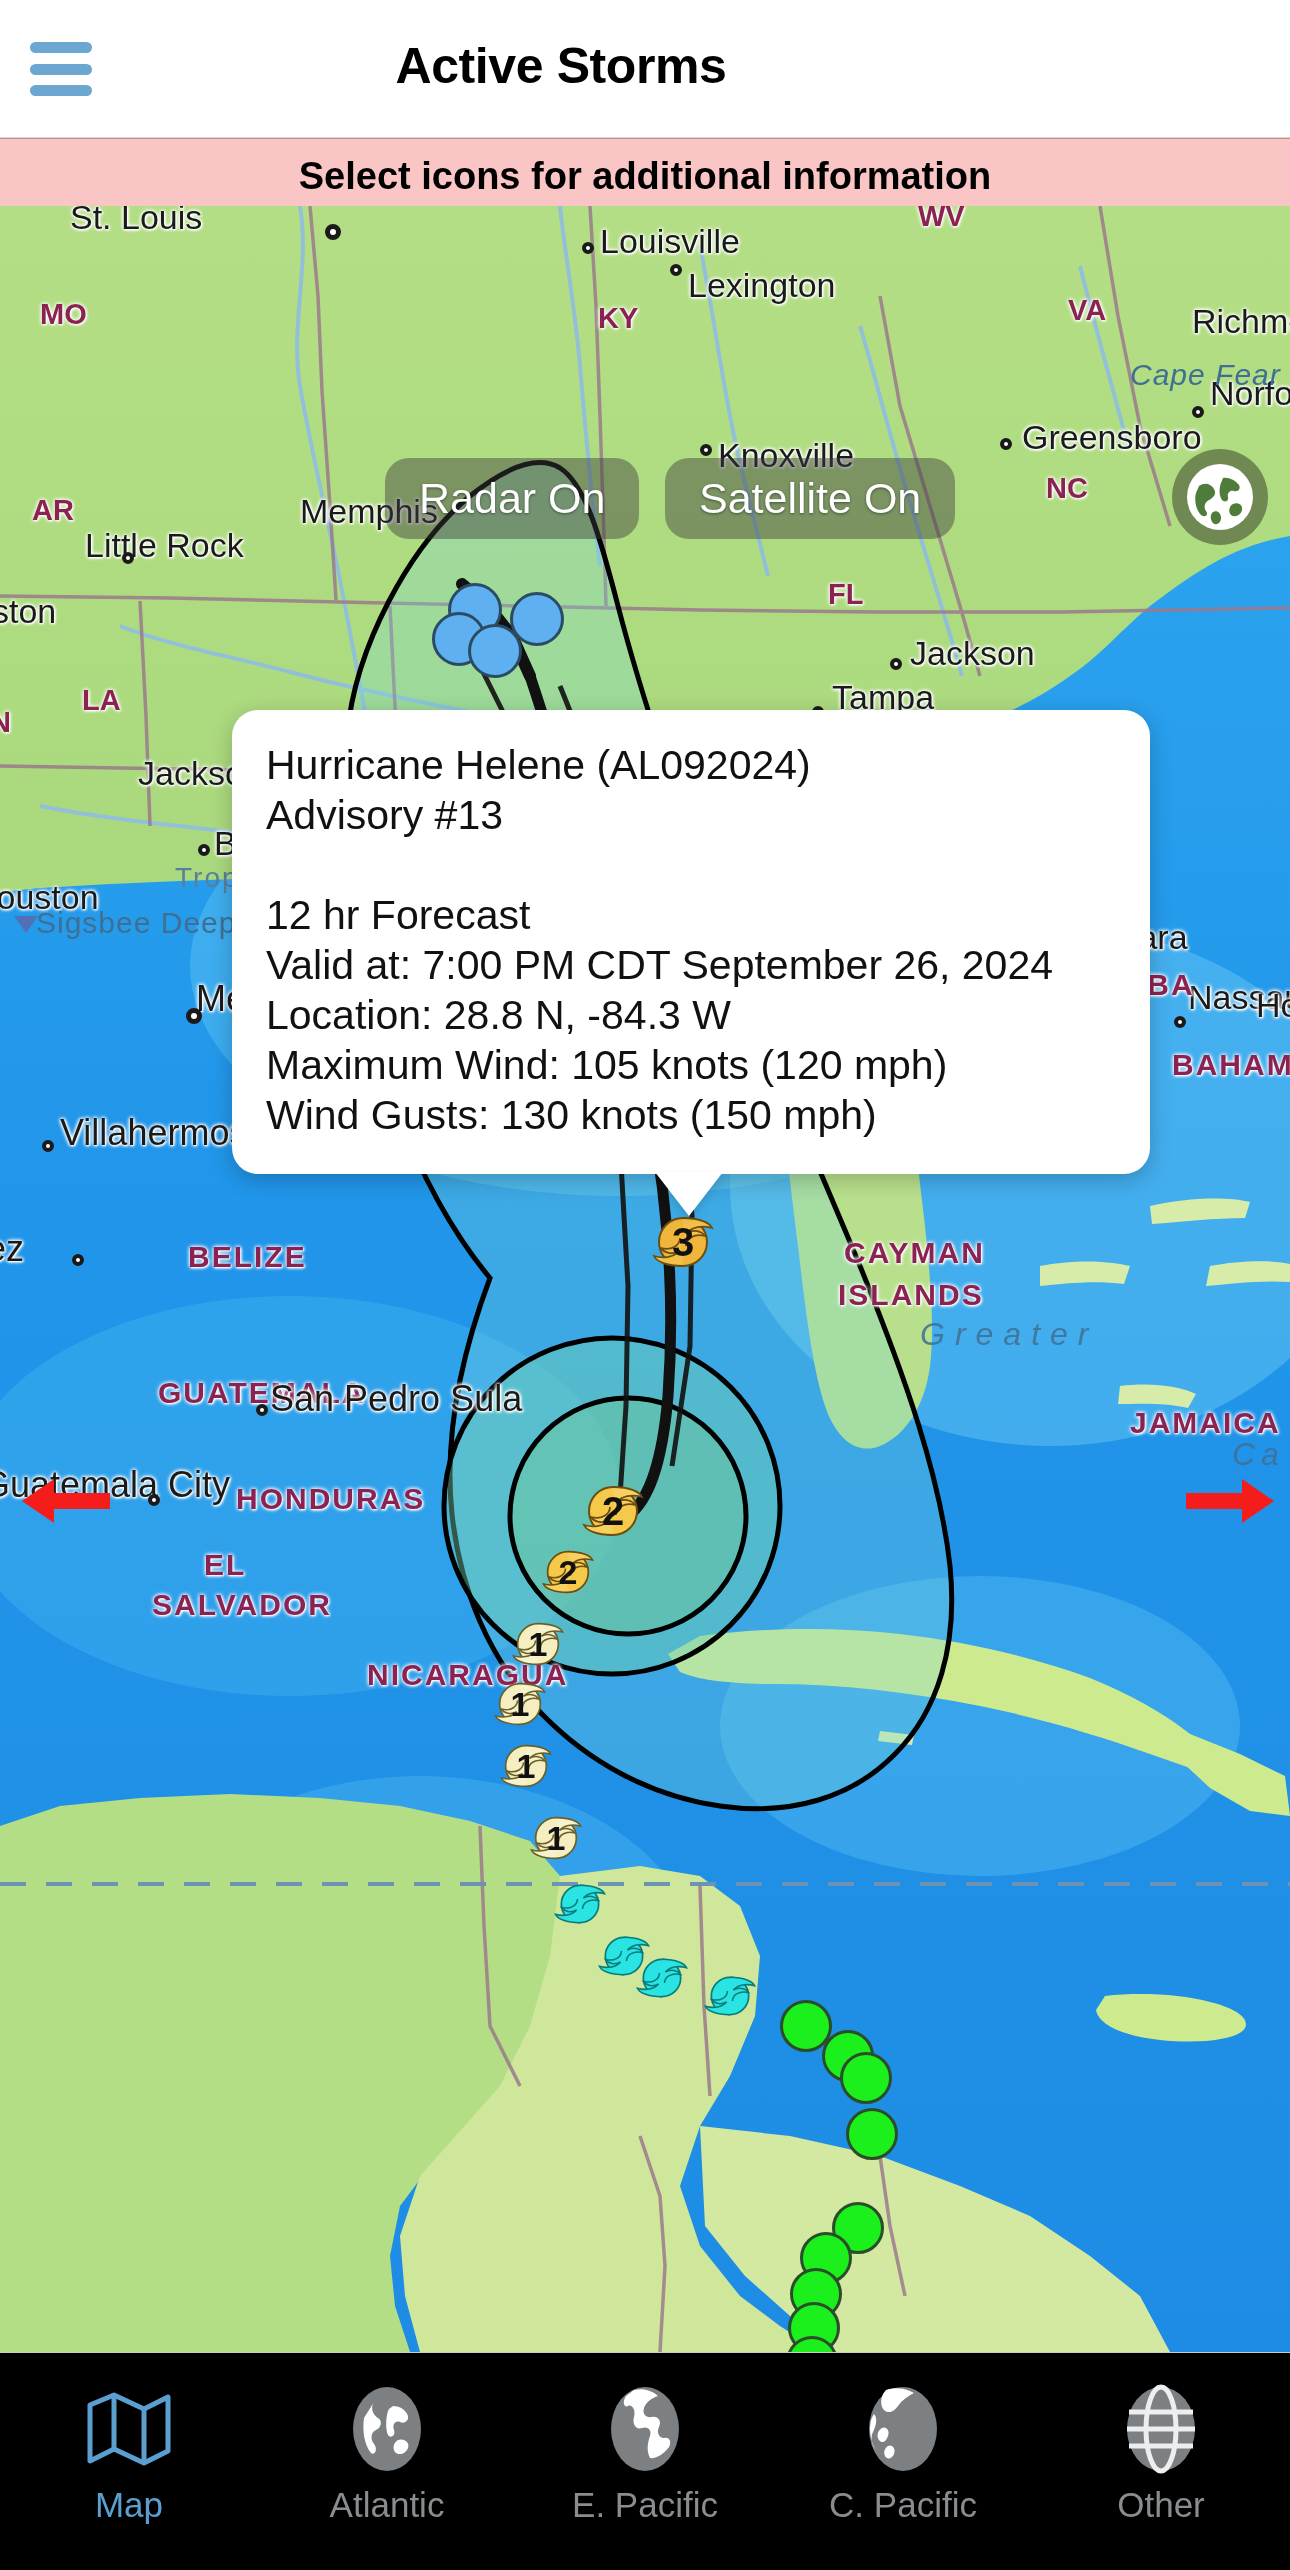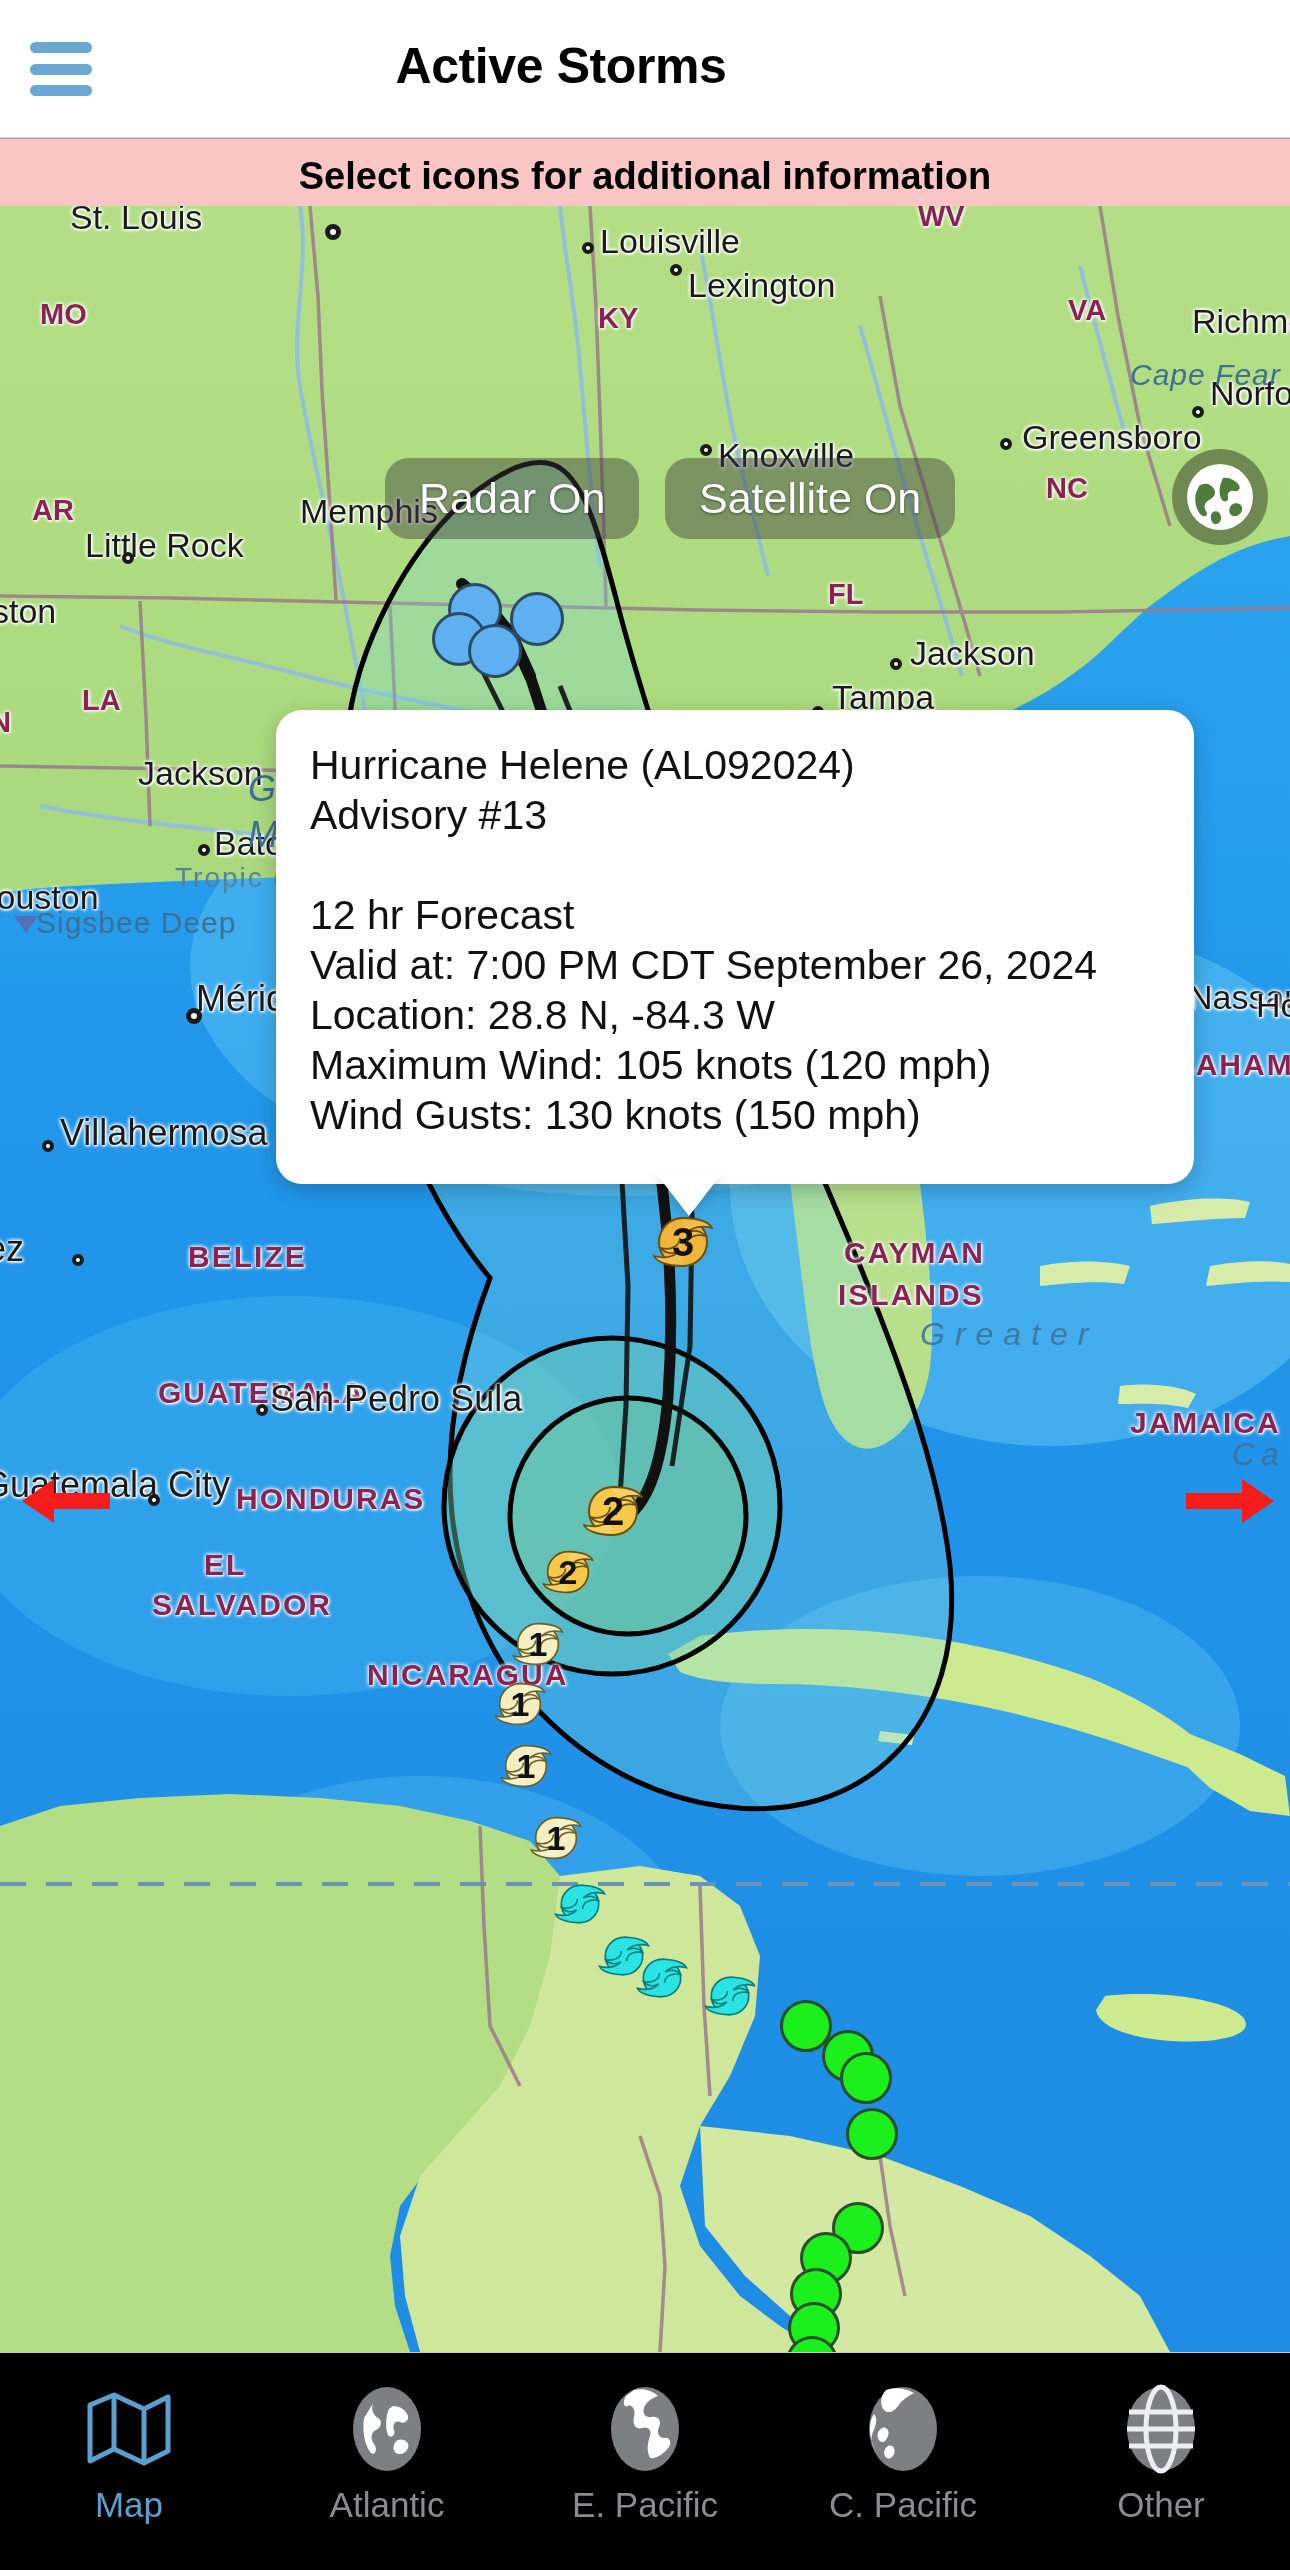--- a/index.html
+++ b/index.html
@@ -129,23 +129,22 @@
     position: absolute; width: 54px; height: 54px; border-radius: 50%;
     background: #5fb0f0; border: 3px solid #2b4b63; cursor: pointer;
   }
 
   
   .popup {
     position: absolute; left: 232px; top: 504px;
     width: 918px;
     background: #ffffff; border-radius: 26px;
     box-shadow: 0 6px 22px rgba(0,0,0,0.22);
-    padding: 30px 34px 44px 34px;
+    padding: 30px 34px 34px 34px;
     z-index: 40;
-    margin-left: 44px;
   }
   .popup .line {
     font-size: 41px; color: #111; line-height: 50px;
     font-family: "Liberation Sans", sans-serif;
     white-space: pre;
   }
   .popup .blank { height: 50px; }
   .popup-tail {
     position: absolute; left: 655px; top: 966px;
     width: 0; height: 0;

